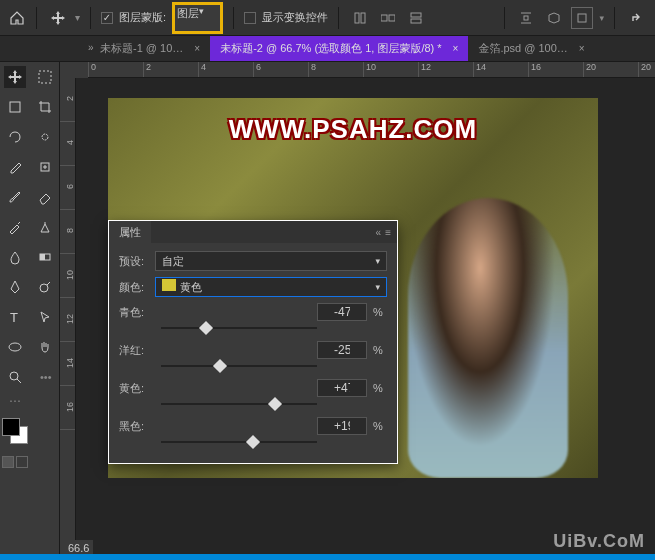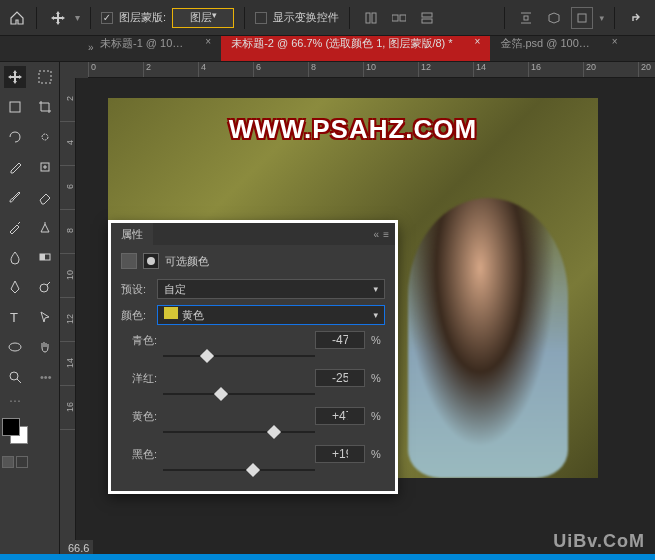--- a/index.html
+++ b/index.html
@@ -2,28 +2,28 @@
 <html><head>
 <meta charset="utf-8">
 <style>
 * { margin: 0; padding: 0; box-sizing: border-box; font-family: "Microsoft YaHei", Arial, sans-serif; }
 body { width: 655px; height: 560px; background: #323232; color: #ccc; font-size: 11px; overflow: hidden; position: relative; }
 .top-toolbar { height: 36px; background: #323232; display: flex; align-items: center; padding: 0 8px; gap: 6px; border-bottom: 1px solid #1a1a1a; }
 .home-btn { width: 18px; height: 18px; display:flex; align-items:center; justify-content:center; cursor:pointer; }
 .divider { width: 1px; height: 22px; background: #1a1a1a; margin: 0 4px; }
 .checkbox { width: 12px; height: 12px; border: 1px solid #666; display: inline-flex; align-items:center; justify-content:center; }
 .checkbox.checked::after { content: "✓"; font-size: 10px; color: #ccc; }
-.select-small { background: #3a3a3a; border: 1px solid #eab308; color: #ccc; padding: 1px 16px 1px 17px; font-size: 11px; height: 20px; position: relative; }
+.select-small { background: #3a3a3a; border: 3px solid #eab308; color: #ccc; padding: 1px 16px 1px 2px; font-size: 11px; height: 32px; position: relative; }
 .icon-btn { width: 22px; height: 22px; border: 1px solid transparent; display:flex; align-items:center; justify-content:center; cursor:pointer; }
 .icon-btn.square { border: 1px solid #666; }
 .top-right { margin-left: auto; display:flex; gap:6px; align-items:center; }
 .tabs { height: 26px; background: #2a2a2a; display: flex; align-items: stretch; padding-left: 90px; border-bottom: 1px solid #1a1a1a; }
-.tab { padding: 0 10px; display:flex; gap:22px; font-size: 11px; cursor:pointer; }
+.tab { padding: 0 10px; display:flex; align-items:center; gap:11px; font-size: 11px; cursor:pointer; }
 .tab.inactive { color: #999; background: #2a2a2a; }
-.tab.active { background: #b91c1c; color: #ddd; }
+.tab.active { background: #6d28d9; color: #ddd; }
 .tab-close { font-size: 10px; }
 .expand-arrow { position:absolute; left:88px; top:42px; color:#999; font-size:10px; }
 .main { display:flex; height: calc(100% - 62px); position:relative; }
 .tools-col { width: 30px; background: #3a3a3a; display:flex; flex-direction:column; align-items:center; padding-top:4px; gap:8px; }
 .tools-col2 { width: 30px; background: #3a3a3a; display:flex; flex-direction:column; align-items:center; padding-top:4px; gap:8px; border-right:1px solid #1a1a1a; }
 .tool { width:22px; height:22px; display:flex; align-items:center; justify-content:center; cursor:pointer; }
 .tool.selected { background: #222; }
 .swatch-group { width:30px; margin-top:2px; display:flex; flex-direction:column; align-items:center; gap:4px; }
 .swatches { position:relative; width:26px; height:26px; }
 .sw-fg { position:absolute; width:18px; height:18px; background:#000; border:1px solid #888; top:0; left:0; z-index:2;}
@@ -35,36 +35,36 @@
 .ruler-h { position:absolute; top:0; left:28px; right:0; height:16px; background:#3a3a3a; border-bottom:1px solid #1a1a1a; display:flex; overflow:hidden; font-size:9px; color:#aaa; }
 .ruler-h span { flex-shrink:0; width:55px; padding-left:2px; border-left:1px solid #555; }
 .ruler-v { position:absolute; top:16px; left:0; bottom:0; width:16px; background:#3a3a3a; border-right:1px solid #1a1a1a; display:flex; flex-direction:column; font-size:9px; color:#aaa; overflow:hidden; }
 .ruler-v span { flex-shrink:0; height:44px; padding-top:2px; text-align:center; border-top:1px solid #555; writing-mode:vertical-lr; transform:rotate(180deg); }
 .ruler-corner { position:absolute; top:0; left:0; width:28px; height:16px; background:#3a3a3a; }
 .canvas-wrap { position:absolute; top:16px; left:28px; right:0; bottom:0; display:flex; align-items:flex-start; justify-content:flex-start; overflow:hidden; padding:20px 0 0 20px;}
 .photo { width: 490px; height: 380px; background: linear-gradient(135deg, #6b6b2e 0%, #8b8b3e 25%, #5a5a28 50%, #7a7a38 75%, #4a4a20 100%); position:relative; overflow:hidden; }
 .photo::before { content:""; position:absolute; right:30px; top:100px; width:160px; height:280px; background: radial-gradient(ellipse at 45% 25%, #d4a585 0%, #3a2a1e 35%, transparent 60%), linear-gradient(180deg, transparent 0%, #8aa5b8 55%, #9ababf 100%); border-radius: 50% 50% 20% 20% / 35% 35% 10% 10%; filter:blur(1px);}
 .watermark { position:absolute; top:16px; left:50%; transform:translateX(-50%); font-weight:bold; font-size:26px; color:#fff; letter-spacing:1px; text-shadow: -2px -2px 0 #800, 2px -2px 0 #800, -2px 2px 0 #800, 2px 2px 0 #800; }
 .zoom-label { position:absolute; bottom:4px; left:4px; font-size:11px; color:#ccc; background:#3a3a3a; padding:2px 4px; }
-.panel { position:absolute; left:108px; top:220px; width:290px; background:#3a3a3a; border:3px solid #ffffff; box-shadow:0 4px 12px rgba(0,0,0,0.5); z-index:10; }
+.panel { position:absolute; left:108px; top:220px; width:290px; background:#3a3a3a; border:1px solid #ffffff; box-shadow:0 4px 12px rgba(0,0,0,0.5); z-index:10; }
 .panel-tabs { display:flex; height:22px; background:#323232; align-items:center; }
 .panel-tab { padding:0 10px; font-size:11px; height:100%; display:flex; align-items:center; background:#3a3a3a; }
 .panel-ctrl { margin-left:auto; display:flex; gap:4px; padding-right:6px; color:#999; font-size:10px; }
 .panel-body { padding:8px 10px; }
 .sub-header { display:flex; align-items:center; gap:6px; margin-bottom:10px; }
 .gray-sq { width:16px; height:16px; background:#555; border:1px solid #666; }
 .circle-sq { width:16px; height:16px; background:#222; border:1px solid #666; display:flex; align-items:center; justify-content:center; }
 .circle-sq::after { content:""; width:8px; height:8px; border-radius:50%; background:#ccc;}
 .row-field { display:flex; align-items:center; margin-bottom:6px; }
 .row-label { width:36px; font-size:11px; color:#bbb; text-align:left; }
 .row-select { flex:1; background:#2a2a2a; border:1px solid #555; height:20px; font-size:11px; color:#ccc; padding:0 6px; display:flex; align-items:center; justify-content:space-between; }
 .row-select.active { border:1px solid #1473e6; }
 .swatch-y { width:14px; height:12px; background:#d4c536; display:inline-block; margin-right:4px; }
 .slider-row { display:flex; align-items:center; gap:6px; margin:4px 0 2px; }
-.slider-label { width:36px; font-size:11px; color:#bbb;text-align:right; }
+.slider-label { width:36px; font-size:11px; color:#bbb; }
 .slider-input { width:50px; height:18px; background:#2a2a2a; border:1px solid #555; text-align:right; color:#ccc; font-size:12px; padding:0 16px; }
 .slider-pct { width:14px; font-size:11px; color:#bbb; }
 .slider-track { margin-left:42px; margin-right:70px; height:12px; position:relative; margin-bottom:6px; }
 .slider-line { position:absolute; top:4px; left:0; right:0; height:2px; background:#222; }
 .slider-thumb { position:absolute; top:0; width:10px; height:10px; background:#ddd; transform:translateX(-50%) rotate(45deg); }
 .radio-row { display:flex; align-items:center; gap:8px; padding:6px 0 0 40px; }
 .radio { width:12px; height:12px; border-radius:50%; border:1px solid #888; display:flex; align-items:center; justify-content:center; }
 .radio.on::after { content:""; width:6px; height:6px; border-radius:50%; background:#ccc; }
 .footer-wm { position:absolute; bottom:8px; right:10px; font-size:18px; font-weight:bold; color:rgba(255,255,255,0.55); z-index:20; letter-spacing:1px; }
 .taskbar { position:absolute; bottom:0; left:0; right:0; height:6px; background:#0088d8; z-index:5; }
@@ -324,25 +324,20 @@
 
 <div class="panel">
   <div class="panel-tabs">
     <div class="panel-tab">属性</div>
     <div class="panel-ctrl">
       <span>«</span>
       <span>≡</span>
     </div>
   </div>
   <div class="panel-body">
-    <div class="sub-header">
-      <div class="gray-sq"></div>
-      <div class="circle-sq"></div>
-      <span>可选颜色</span>
-    </div>
     <div class="row-field">
       <div class="row-label">预设:</div>
       <div class="row-select">
           <span>自定</span>
           <span style="font-size:9px;">▾</span>
         </div>
     </div>
     <div class="row-field">
       <div class="row-label">颜色:</div>
       <div class="row-select active">

